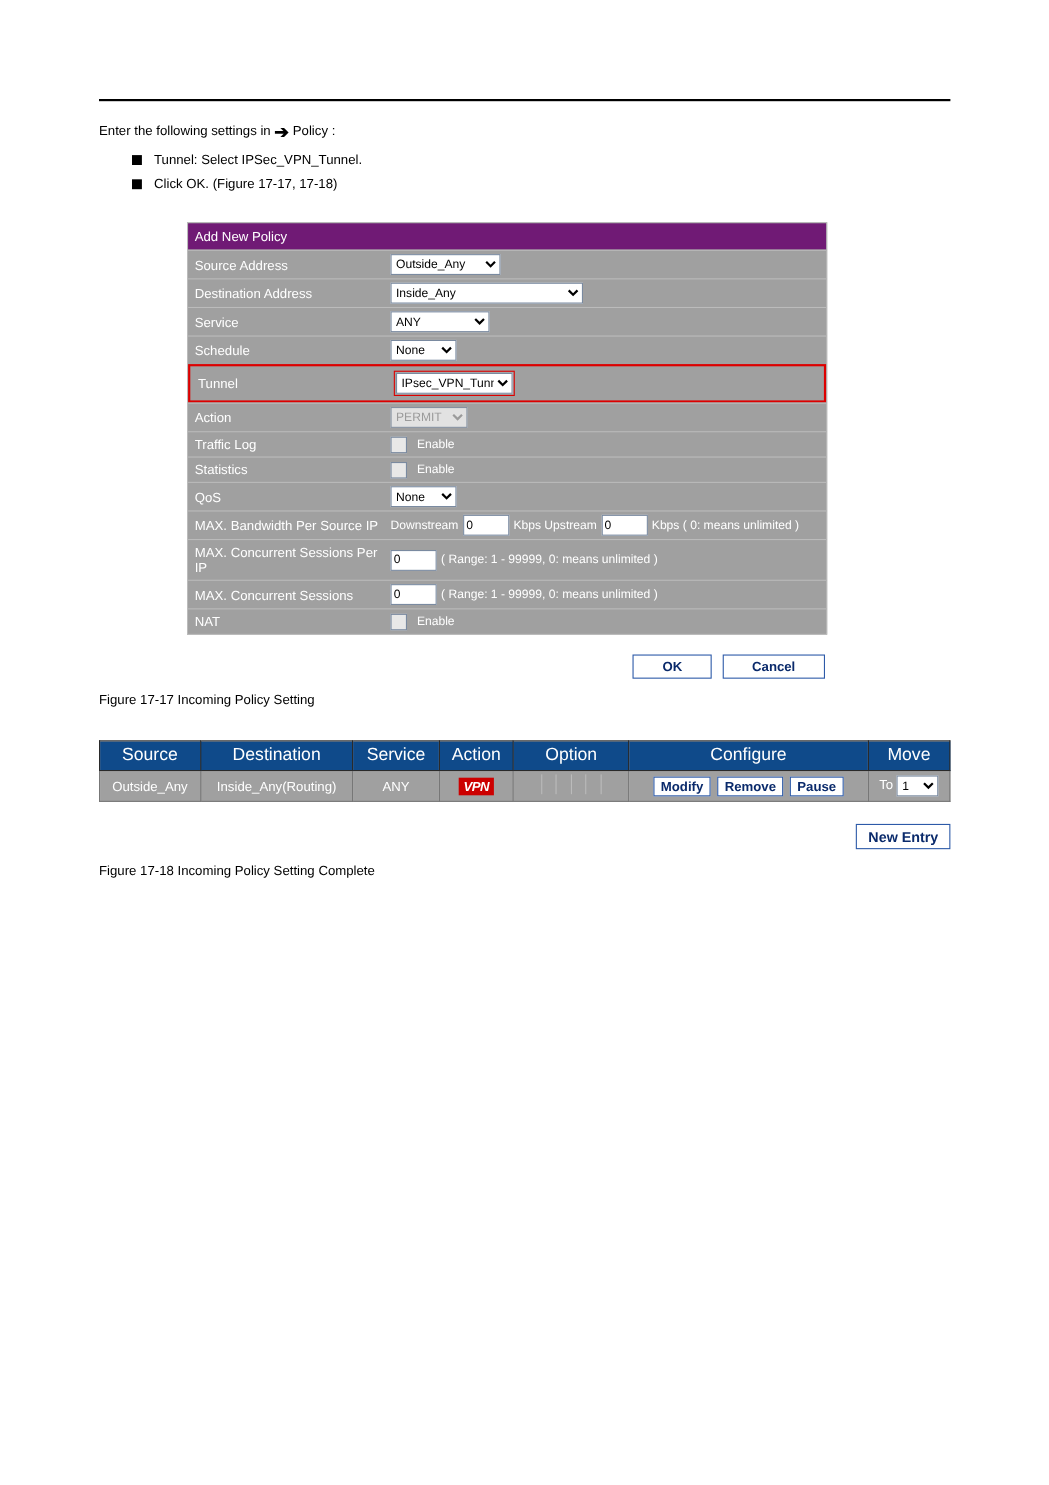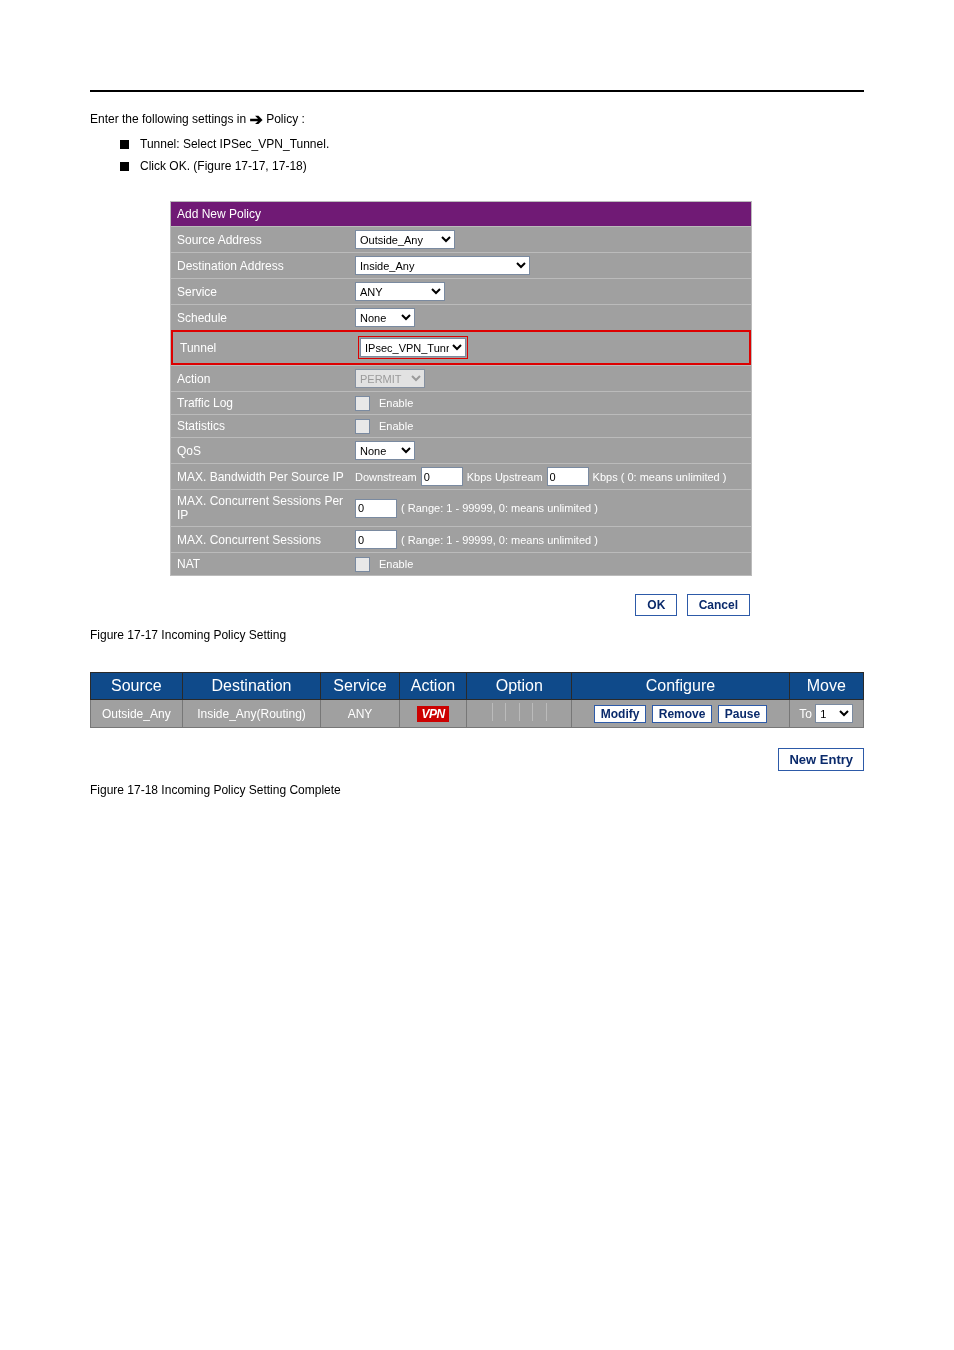--- a/index.html
+++ b/index.html
@@ -16,21 +16,21 @@
   .row-comment .hint{color:#c00000}
   .hdr-bar{background:#701a75;color:#fff;padding:5px 6px;font-size:12px}
   .frow{display:flex;align-items:center;border-top:1px solid #bbb;background:#a0a0a0}
   .flabel{width:168px;padding:4px 6px;color:#fff;font-size:12px}
   .fval{flex:1;padding:3px 4px;color:#fff;font-size:11px;display:flex;align-items:center;flex-wrap:wrap;gap:4px}
   select.sel{background:#fff;border:1px solid #7a8aa0;color:#000;height:19px;font-size:11px}
   .hl-red{border:2px solid #d00;padding:1px}
   input.num{width:36px;border:1px solid #7a8aa0;height:15px;font-size:11px;color:#000}
   .chk{width:13px;height:13px;border:1px solid #7a8aa0;background:#e8e8e8;display:inline-block;margin-right:5px}
   .btns{text-align:right;margin-top:18px}
-  .btn{display:inline-block;border:1px solid #2d5aa8;background:#fff;color:#0a2a6b;font-weight:bold;font-size:12px;padding:3px 11px;margin-left:6px;cursor:pointer}
+  .btn{display:inline-block;border:1px solid #2d5aa8;background:#fff;color:#0a2a6b;font-weight:bold;font-size:12px;padding:3px 26px;margin-left:6px;cursor:pointer}
   .fig{display:block;margin:12px 0 30px 0;font-size:12px}
   .tbl{width:100%;border-collapse:collapse;margin:10px 0 0 0}
   .tbl th{background:#0f4a8a;color:#fff;font-weight:normal;font-size:16px;padding:4px 6px;border:1px solid #2a2a2a}
   .tbl td{background:#a0a0a0;color:#fff;font-size:12px;padding:3px 4px;border:1px solid #777;text-align:center}
   .vpn-badge{display:inline-block;background:#cc0000;color:#fff;font-weight:bold;font-style:italic;padding:1px 4px;font-size:12px;letter-spacing:-0.5px}
   .opt-strip{display:inline-flex;width:80px;height:18px}
   .opt-strip span{flex:1;border-left:1px solid #bbb}
   .opt-strip span:first-child{border-left:none}
   .sbtn{display:inline-block;border:1px solid #2d5aa8;background:#fff;color:#0a2a6b;font-weight:bold;font-size:12px;padding:1px 6px;margin:0 1px;cursor:pointer}
   .center{text-align:right}

